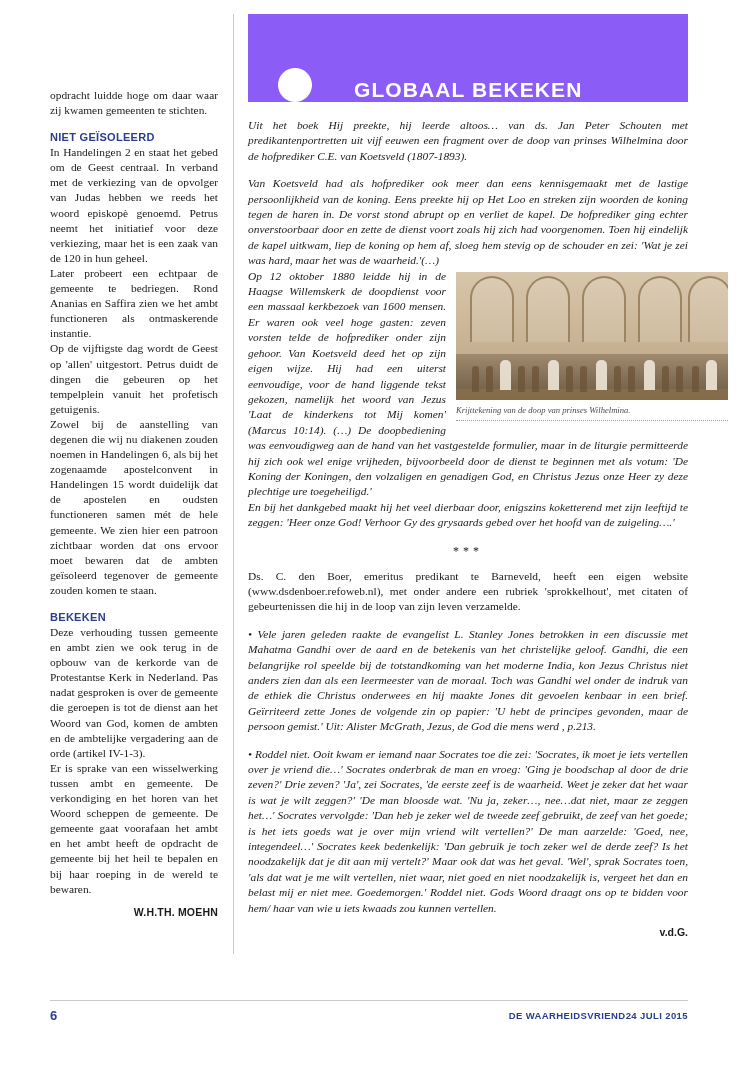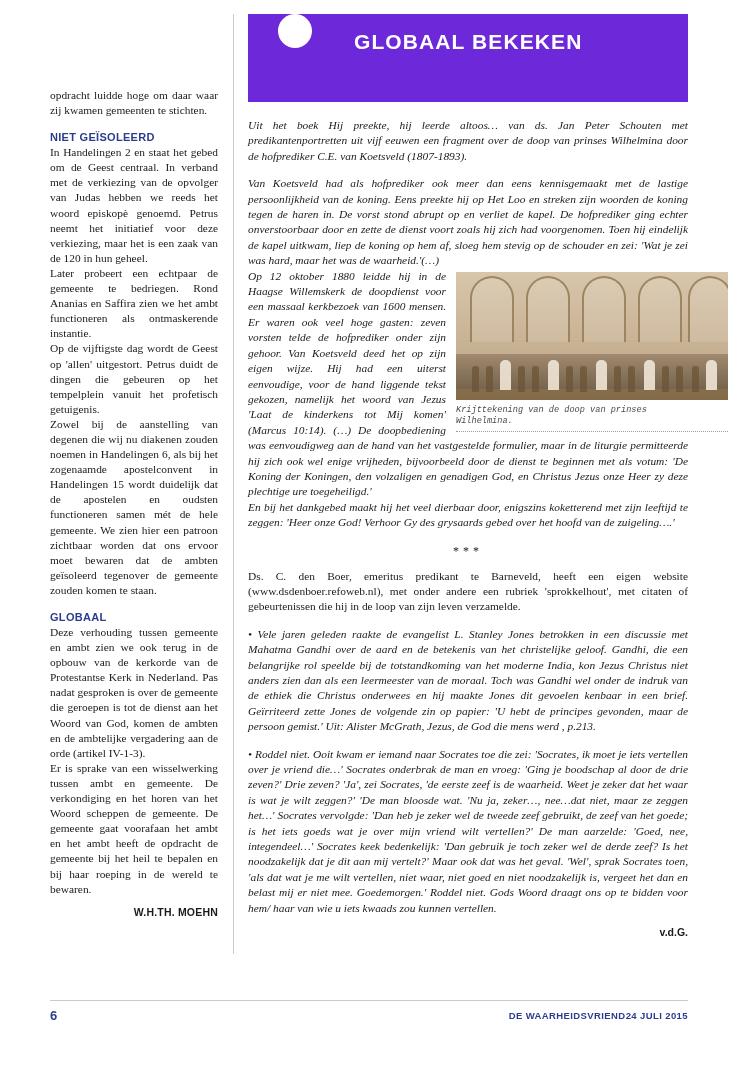--- a/index.html
+++ b/index.html
@@ -67,23 +67,23 @@
     font-size: 10.5px;
     margin-top: 9px;
     letter-spacing: 0.2px;
   }
 
   
   .masthead {
     position: relative;
     width: 440px;
     height: 88px;
-    background: #6d28d9;
+    background: #8b5cf6;
     display: flex;
-    align-items: flex-start;
+    align-items: flex-end;
   }
   .masthead .circle {
     width: 34px; height: 34px;
     border-radius: 50%;
     background: #ffffff;
     margin-left: 30px;
   }
   .masthead .title {
     color: #ffffff;
     font-family: "Liberation Sans", sans-serif;
@@ -108,21 +108,20 @@
   .body-italic {
     font-style: italic;
   }
   .gap { margin-top: 12px !important; }
 
   
   .figwrap {
     float: right;
     width: 232px;
     margin: 3px 0 6px 10px;
-    font-family: Liberation Mono, monospace;
   }
   .figure {
     width: 272px;
     height: 128px;
     background: #cdb79a;
     position: relative;
     overflow: hidden;
   }
   .figcaption {
     font-size: 8.6px;
@@ -215,21 +214,21 @@
 
   <div class="col-left">
     <p>opdracht luidde hoge om daar waar zij kwamen gemeenten te stichten.</p>
 
     <div class="section-head">NIET GEÏSOLEERD</div>
     <p>In Handelingen 2 en staat het gebed om de Geest centraal. In verband met de verkiezing van de opvolger van Judas hebben we reeds het woord episkopè genoemd. Petrus neemt het initiatief voor deze verkiezing, maar het is een zaak van de 120 in hun geheel.</p>
     <p>Later probeert een echtpaar de gemeente te bedriegen. Rond Ananias en Saffira zien we het ambt functioneren als ontmaskerende instantie.</p>
     <p>Op de vijftigste dag wordt de Geest op 'allen' uitgestort. Petrus duidt de dingen die gebeuren op het tempelplein vanuit het profetisch getuigenis.</p>
     <p>Zowel bij de aanstelling van degenen die wij nu diakenen zouden noemen in Handelingen 6, als bij het zogenaamde apostelconvent in Handelingen 15 wordt duidelijk dat de apostelen en oudsten functioneren samen mét de hele gemeente. We zien hier een patroon zichtbaar worden dat ons ervoor moet bewaren dat de ambten geïsoleerd tegenover de gemeente zouden komen te staan.</p>
 
-    <div class="section-head">GLOBAAL</div>
+    <div class="section-head">BEKEKEN</div>
     <p>Deze verhouding tussen gemeente en ambt zien we ook terug in de opbouw van de kerkorde van de Protestantse Kerk in Nederland. Pas nadat gesproken is over de gemeente die geroepen is tot de dienst aan het Woord van God, komen de ambten en de ambtelijke vergadering aan de orde (artikel IV-1-3).</p>
     <p>Er is sprake van een wisselwerking tussen ambt en gemeente. De verkondiging en het horen van het Woord scheppen de gemeente. De gemeente gaat voorafaan het ambt en het ambt heeft de opdracht de gemeente bij het heil te bepalen en bij haar roeping in de wereld te bewaren.</p>
 
     <div class="author">W.H.TH. MOEHN</div>
   </div>
 
   <div class="col-right">
 
     <div class="masthead">
       <div class="circle"></div>

